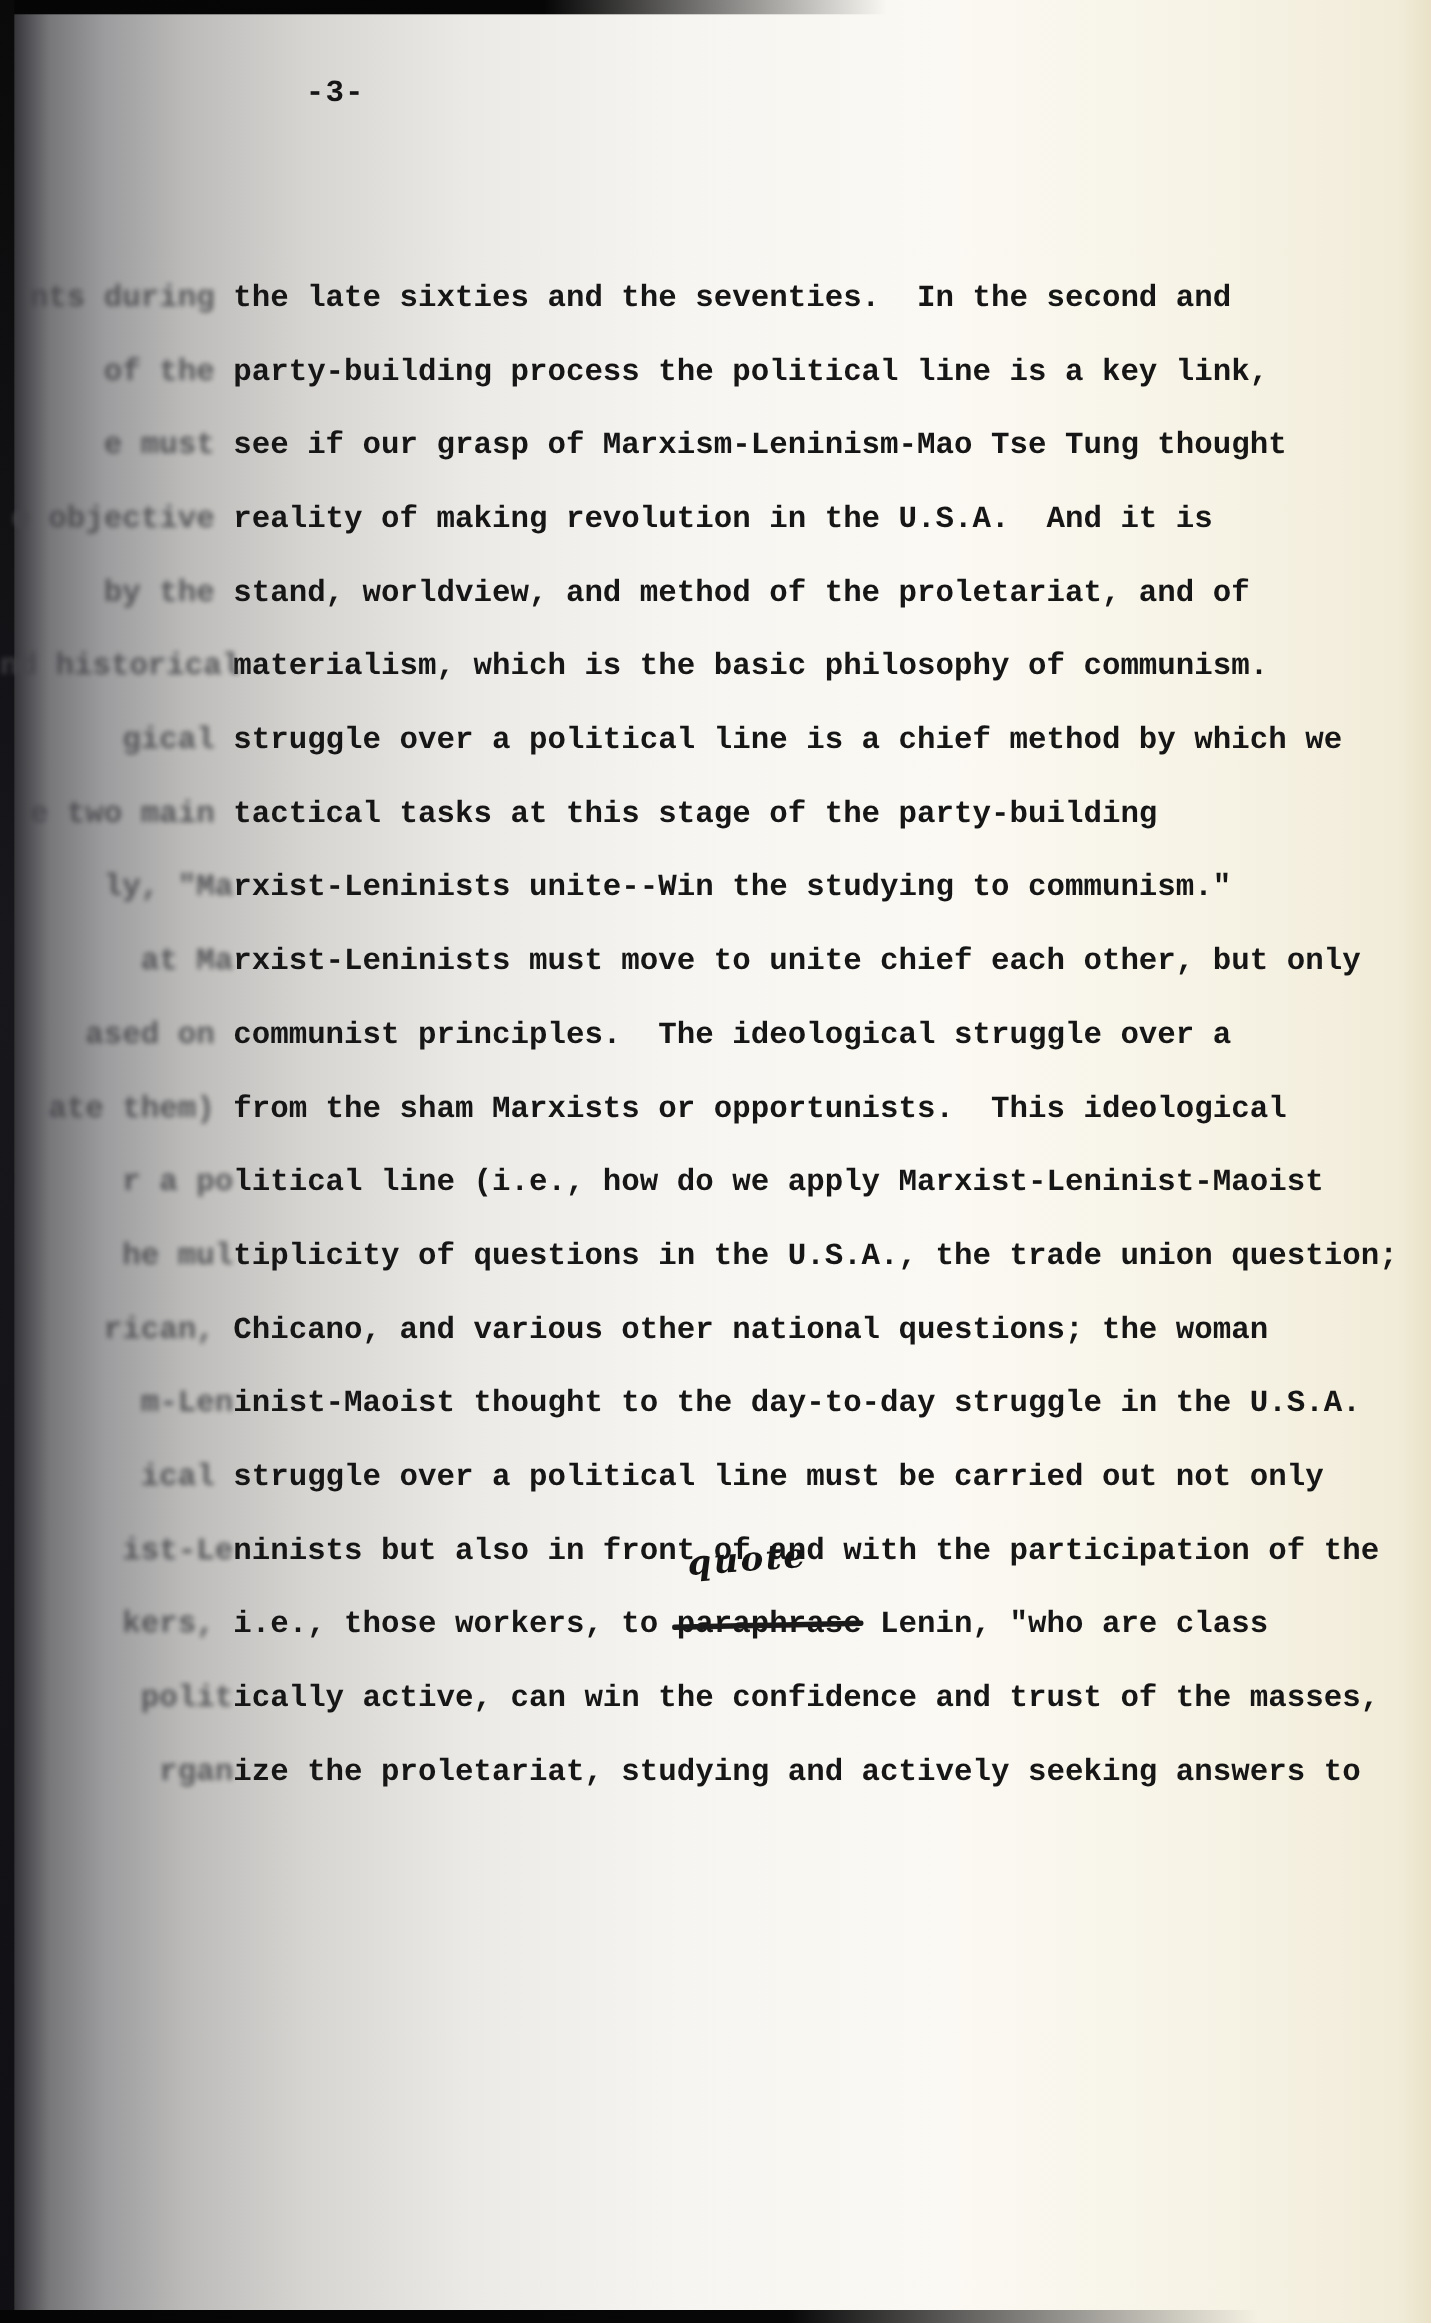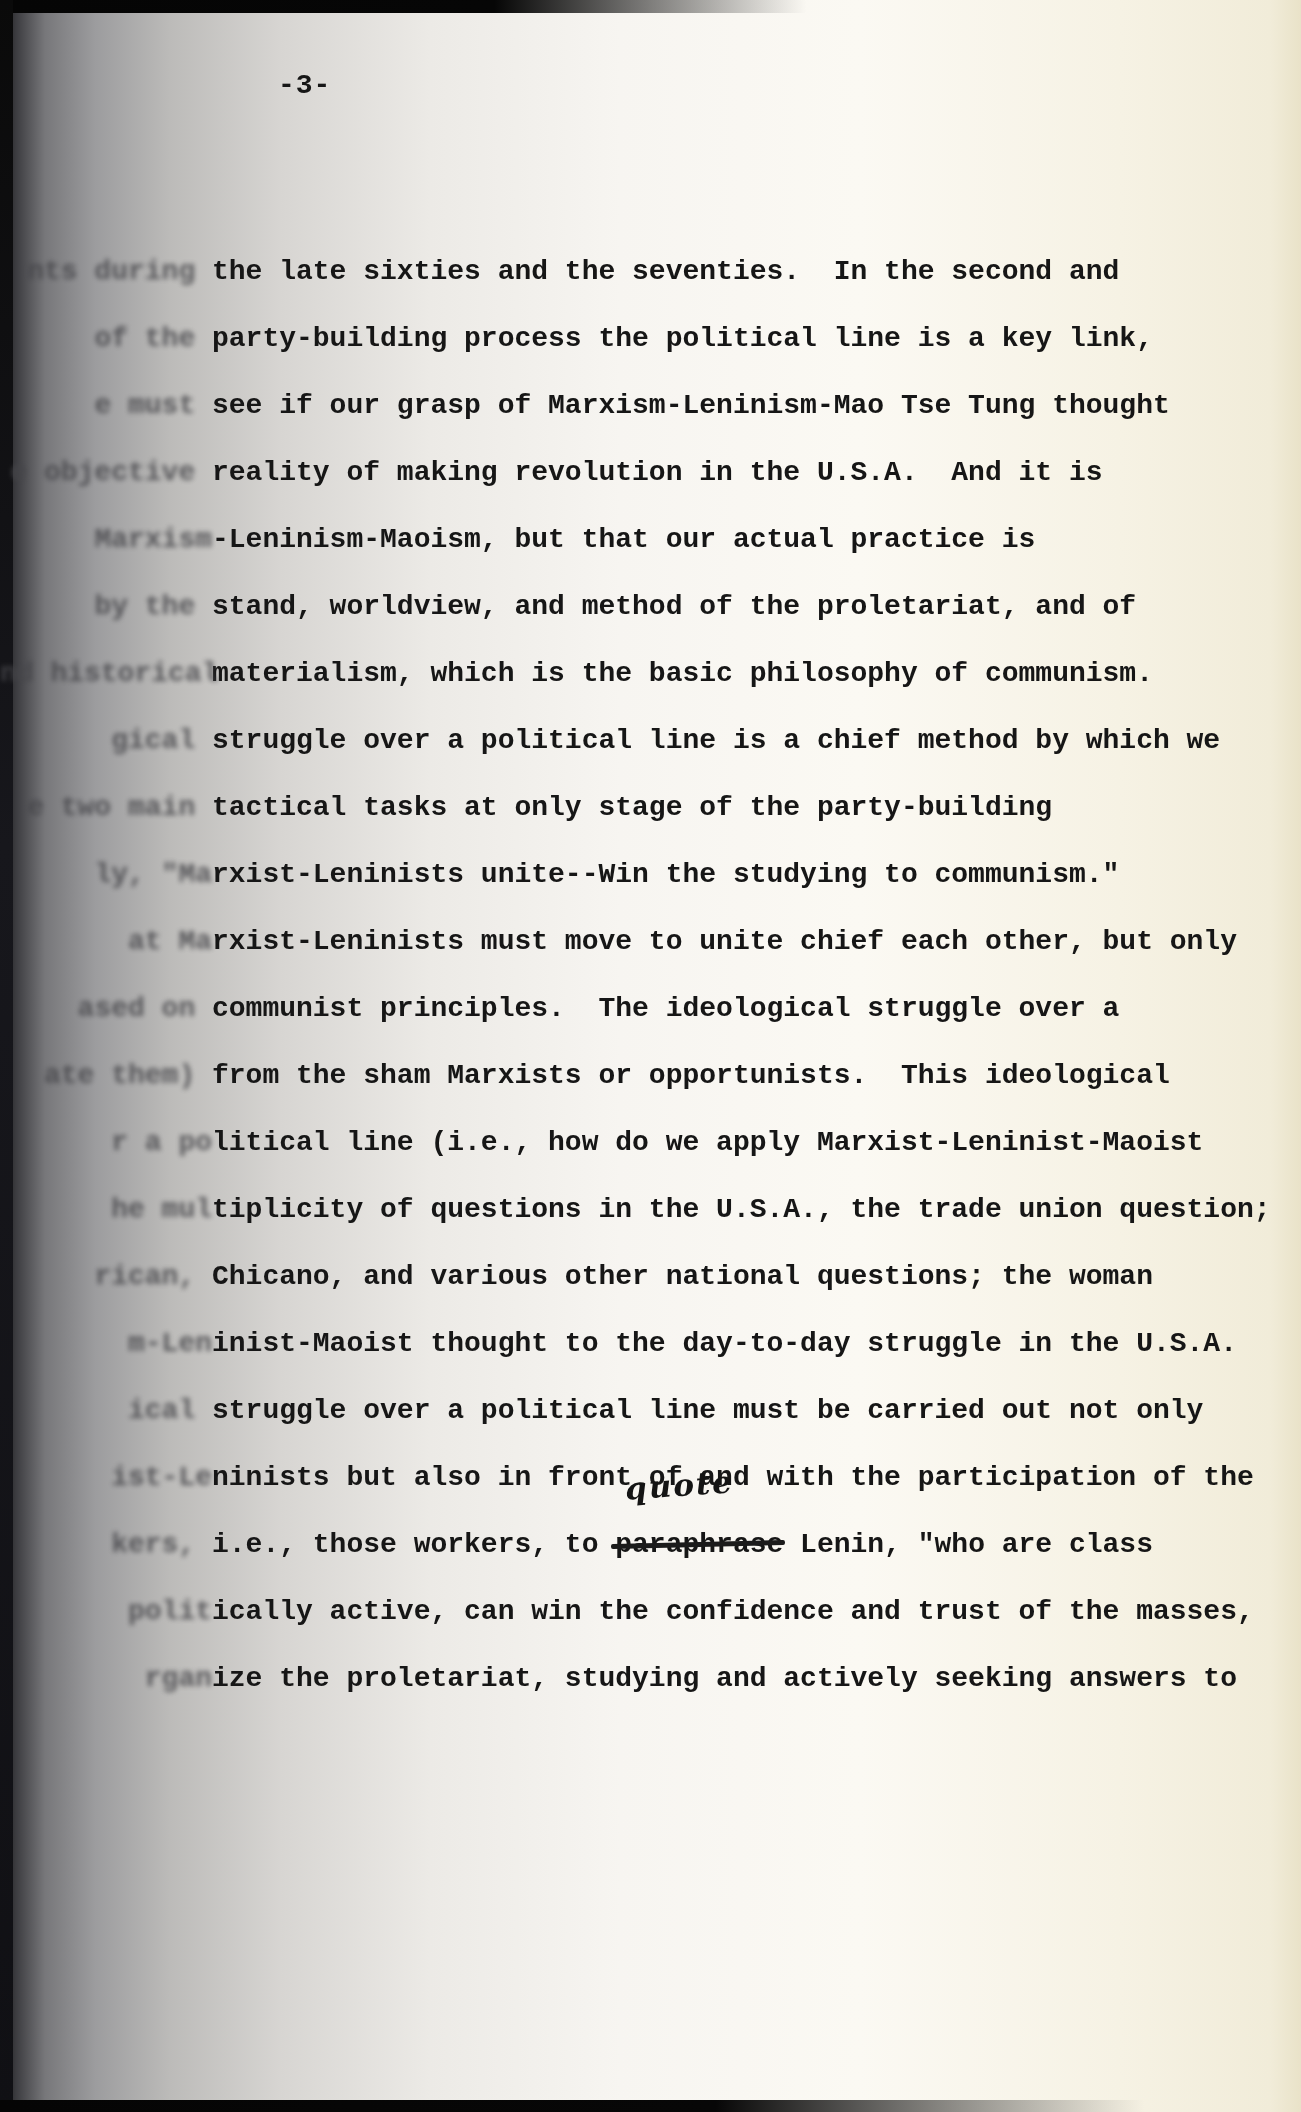--- a/index.html
+++ b/index.html
@@ -113,25 +113,24 @@
   <div class="edge-left"></div>
   <div class="edge-bottom"></div>
 
   <div class="page-number">-3-</div>
 
   <div class="lines">
       <div class="line"><span class="frag">nts during </span><span class="clear">the late sixties and the seventies.  In the second and</span></div>
       <div class="line"><span class="frag">of the </span><span class="clear">party-building process the political line is a key link,</span></div>
       <div class="line"><span class="frag">e must </span><span class="clear">see if our grasp of Marxism-Leninism-Mao Tse Tung thought</span></div>
       <div class="line"><span class="frag">e objective </span><span class="clear">reality of making revolution in the U.S.A.  And it is</span></div>
-      <div class="line"><span class="frag">Marxism</span><span class="clear">-Leninism-Maoism, but that our actual practice is</span></div>
       <div class="line"><span class="frag">by the </span><span class="clear">stand, worldview, and method of the proletariat, and of</span></div>
       <div class="line"><span class="frag">nd historical </span><span class="clear">materialism, which is the basic philosophy of communism.</span></div>
       <div class="line"><span class="frag">gical </span><span class="clear">struggle over a political line is a chief method by which we</span></div>
-      <div class="line"><span class="frag">e two main </span><span class="clear">tactical tasks at only stage of the party-building</span></div>
+      <div class="line"><span class="frag">e two main </span><span class="clear">tactical tasks at this stage of the party-building</span></div>
       <div class="line"><span class="frag">ly, "Ma</span><span class="clear">rxist-Leninists unite--Win the studying to communism."</span></div>
       <div class="line"><span class="frag">at Ma</span><span class="clear">rxist-Leninists must move to unite chief each other, but only</span></div>
       <div class="line"><span class="frag">ased on </span><span class="clear">communist principles.  The ideological struggle over a</span></div>
       <div class="line"><span class="frag">ate them) </span><span class="clear">from the sham Marxists or opportunists.  This ideological</span></div>
       <div class="line"><span class="frag">r a po</span><span class="clear">litical line (i.e., how do we apply Marxist-Leninist-Maoist</span></div>
       <div class="line"><span class="frag">he mul</span><span class="clear">tiplicity of questions in the U.S.A., the trade union question;</span></div>
       <div class="line"><span class="frag">rican, </span><span class="clear">Chicano, and various other national questions; the woman</span></div>
       <div class="line"><span class="frag">m-Len</span><span class="clear">inist-Maoist thought to the day-to-day struggle in the U.S.A.</span></div>
       <div class="line"><span class="frag">ical </span><span class="clear">struggle over a political line must be carried out not only</span></div>
       <div class="line"><span class="frag">ist-Le</span><span class="clear">ninists but also in front of and with the participation of the</span></div>

